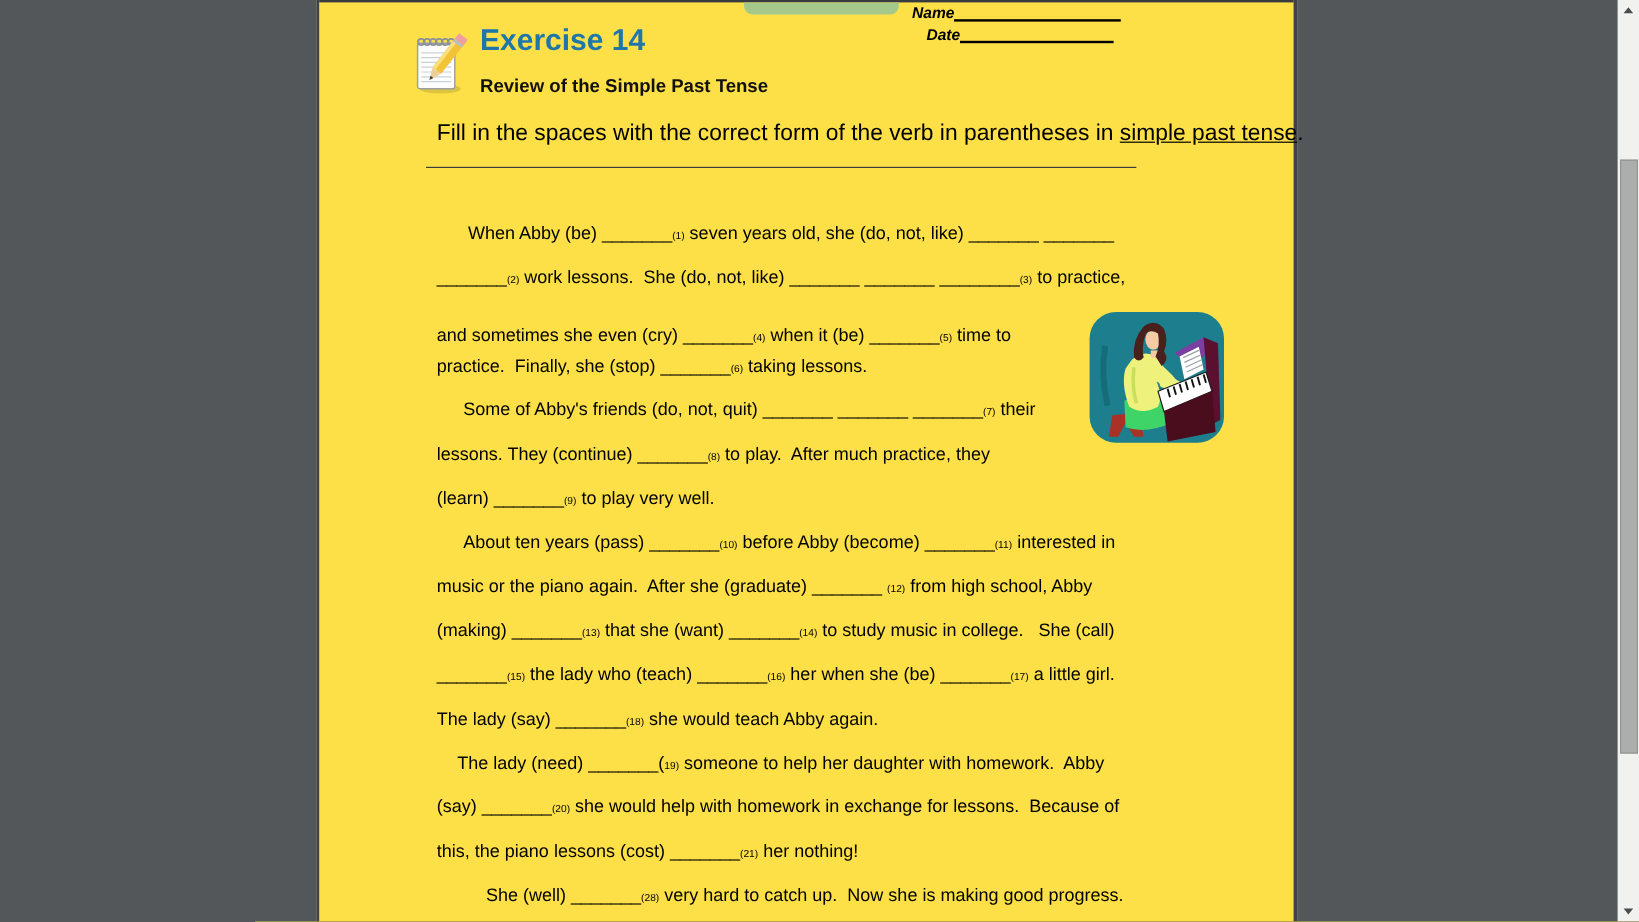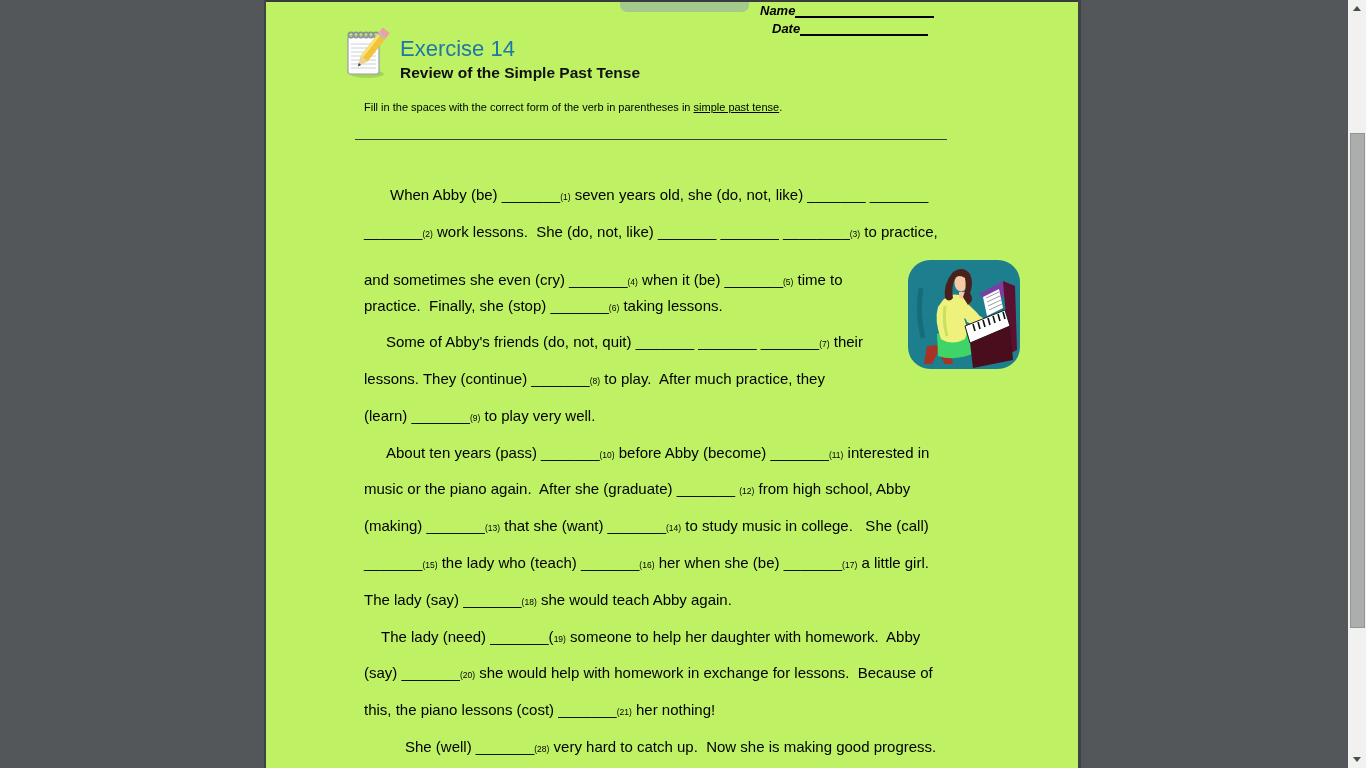--- a/index.html
+++ b/index.html
@@ -1,43 +1,43 @@
 <!DOCTYPE html>
 <html><head>
 <meta charset="utf-8">
 <style>
   * { margin:0; padding:0; box-sizing:border-box; }
   html,body { width:1366px; height:768px; overflow:hidden; }
   body { background:#53575a; position:relative; font-family:"Liberation Sans", sans-serif; }
 
   .page {
     position:absolute; left:264px; top:0; width:817px; height:768px;
-    background:#bef264;
+    background:#fde047;
     border-left:2px solid #3f4347; border-right:3px solid #3f4347;
   }
   .page-inner { position:absolute; left:0; top:0; right:0; bottom:0; }
 
   .top-strip { position:absolute; left:0; top:0; width:100%; height:2px; background:#383c40; }
 
   .green-tab {
     position:absolute; left:354px; top:2px; width:129px; height:10px;
     background:#a5c98b; border-radius:0 0 7px 7px;
   }
 
   .id-row { position:absolute; white-space:pre; font-style:italic; font-weight:bold; font-size:13px; color:#000; }
   .id-row .fill-line { display:inline-block; border-bottom:2px solid #000; height:13px; vertical-align:bottom; }
   .name-row { left:494px; top:3px; }
   .date-row { left:506px; top:21px; }
 
   .notepad-icon { position:absolute; left:76px; top:26px; }
 
-  .page-title { position:absolute; left:134px; top:36px; font-size:22px; font-weight:normal; color:#1e76a9; letter-spacing:0; }
+  .page-title { position:absolute; left:134px; top:20px; font-size:25px; font-weight:bold; color:#1e76a9; letter-spacing:0; }
   .page-subtitle { position:absolute; left:134px; top:64px; font-size:15.5px; font-weight:bold; color:#111; }
 
-  .instruction { position:absolute; left:98px; top:101px; font-size:11px; color:#000; white-space:pre; }
+  .instruction { position:absolute; left:98px; top:101px; font-size:19px; color:#000; white-space:pre; }
   .instruction .u { text-decoration:underline; }
 
   .divider { position:absolute; left:89px; top:139px; width:592px; height:0; border-top:1.5px solid #3c3c3c; }
 
   .ws-line { position:absolute; white-space:pre; font-size:15px; color:#000; }
   .ws-line .sub { font-size:8.5px; }
 
   .illustration { position:absolute; left:641px; top:258px; width:115px; height:114px; }
 
   .scrollbar {

